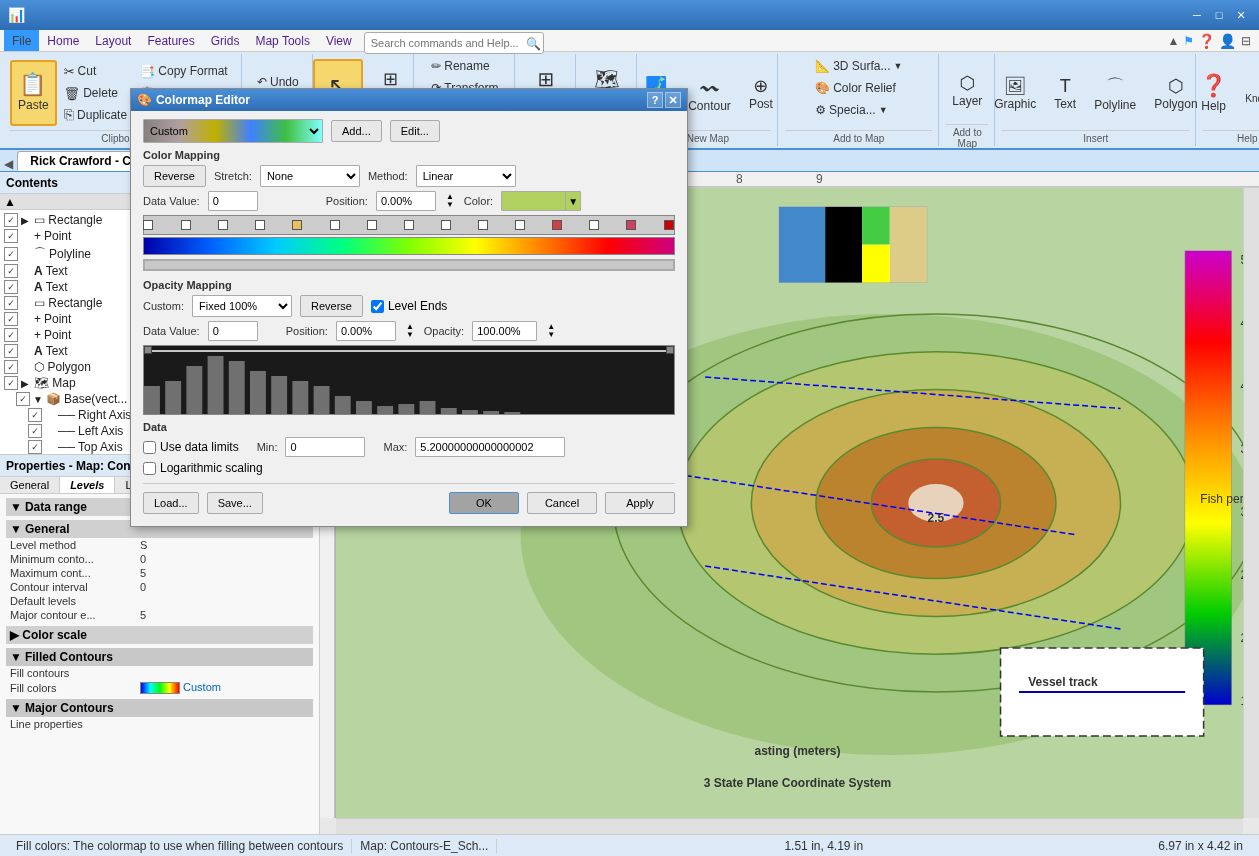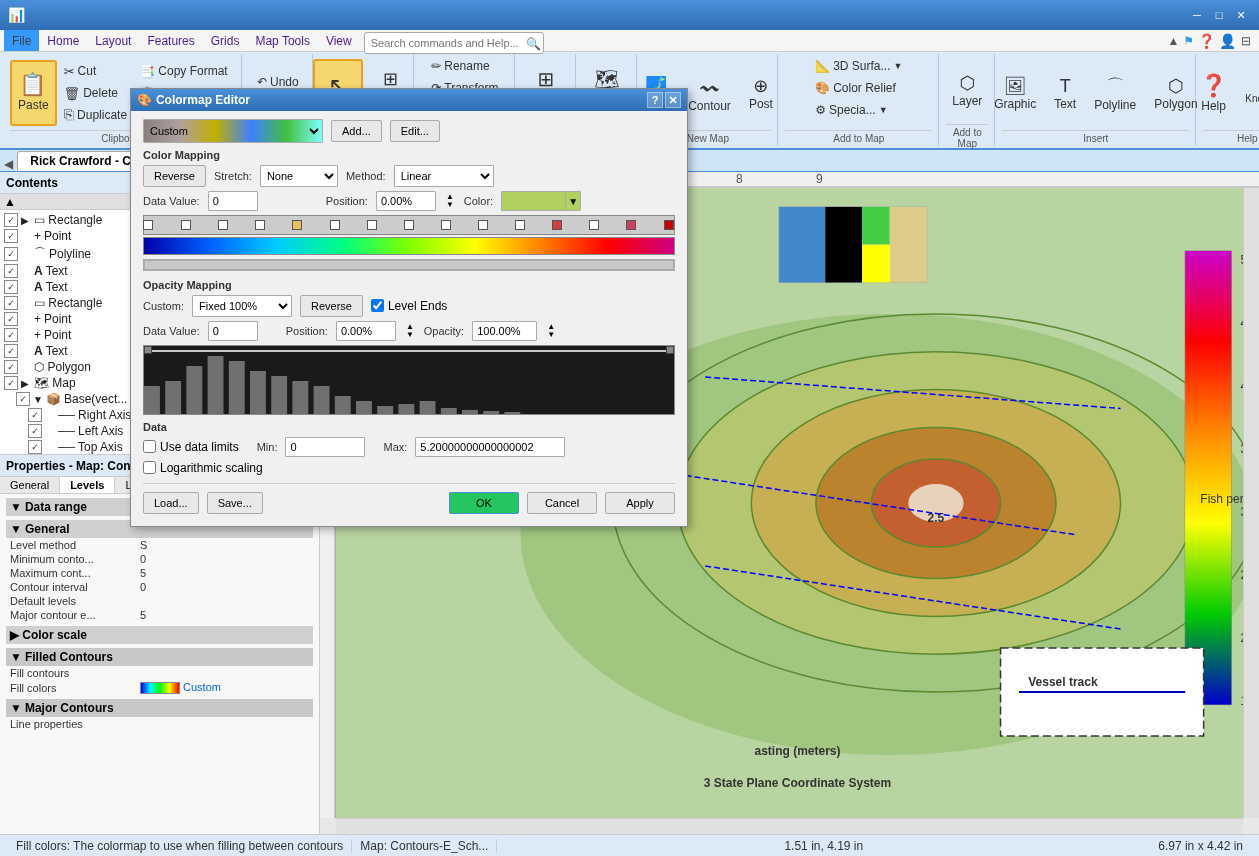--- a/index.html
+++ b/index.html
@@ -152,21 +152,21 @@
     .tree-item .check { width: 14px; height: 14px; border: 1px solid #888; background: white; display: flex; align-items: center; justify-content: center; font-size: 9px; flex-shrink: 0; }
     .tree-item .check.checked::after { content: '✓'; color: #333; }
 
     
     .properties-panel {
       background: #f8f8f8;
       border-top: 1px solid #ccc;
     }
     .prop-tab-bar { display: flex; border-bottom: 1px solid #ccc; background: #e8e8e8; }
     .prop-tab { padding: 2px 10px; font-size: 11px; cursor: pointer; border-right: 1px solid #ccc; }
-    .prop-tab.active { background: white; font-weight: bold; }
+    .prop-tab.active { background: white; font-weight: bold; font-style: italic; }
     .prop-content { padding: 4px 6px; overflow-y: auto; height: 340px; }
     .prop-section { margin-bottom: 4px; }
     .prop-section-header {
       background: #d0d0d0; padding: 2px 4px; font-size: 11px; font-weight: bold;
       cursor: pointer; display: flex; align-items: center; gap: 3px;
     }
     .prop-row { display: flex; align-items: center; padding: 1px 4px; }
     .prop-label { width: 130px; font-size: 11px; color: #333; flex-shrink: 0; }
     .prop-value { flex: 1; font-size: 11px; color: #333; }
     .prop-value.link { color: #0066cc; cursor: pointer; }
@@ -258,24 +258,24 @@
     }
     .dialog-select {
       height: 22px; border: 1px solid #aaa; background: white;
       padding: 0 2px; font-size: 11px; border-radius: 1px; cursor: pointer;
     }
     .dialog-btn {
       height: 22px; padding: 0 10px; background: #e8e8e8;
       border: 1px solid #aaa; font-size: 11px; cursor: pointer;
       border-radius: 2px;
     }
-    .dialog-btn.primary { background: #22c55e; border-color: #4a90d9; }
-
-    
-    .dialog-checkbox { display: flex; align-items: flex-start; gap: 4px; }
+    .dialog-btn.primary { background: #a3a3a3; border-color: #4a90d9; }
+
+    
+    .dialog-checkbox { display: flex; align-items: center; gap: 4px; }
     .dialog-checkbox input[type=checkbox] { width: 13px; height: 13px; }
 
     
     .status-bar {
       height: 22px;
       background: #dce9f7;
       border-top: 1px solid #ccc;
       display: flex;
       align-items: center;
       padding: 0 8px;
@@ -856,21 +856,21 @@
           <option>Custom</option>
         </select>
         <button class="dialog-btn">Add...</button>
         <button class="dialog-btn">Edit...</button>
       </div>
 
       <div class="dialog-section-label">Color Mapping</div>
       <div class="dialog-row">
         <button class="dialog-btn">Reverse</button>
         <span class="dialog-label">Stretch:</span>
-        <select class="dialog-select" style="width:78px;">
+        <select class="dialog-select" style="width:100px;">
           <option>None</option>
           <option>Linear</option>
         </select>
         <span class="dialog-label">Method:</span>
         <select class="dialog-select" style="width:100px;">
           <option>Linear</option>
         </select>
       </div>
       <div class="dialog-row">
         <span class="dialog-label">Data Value:</span>

